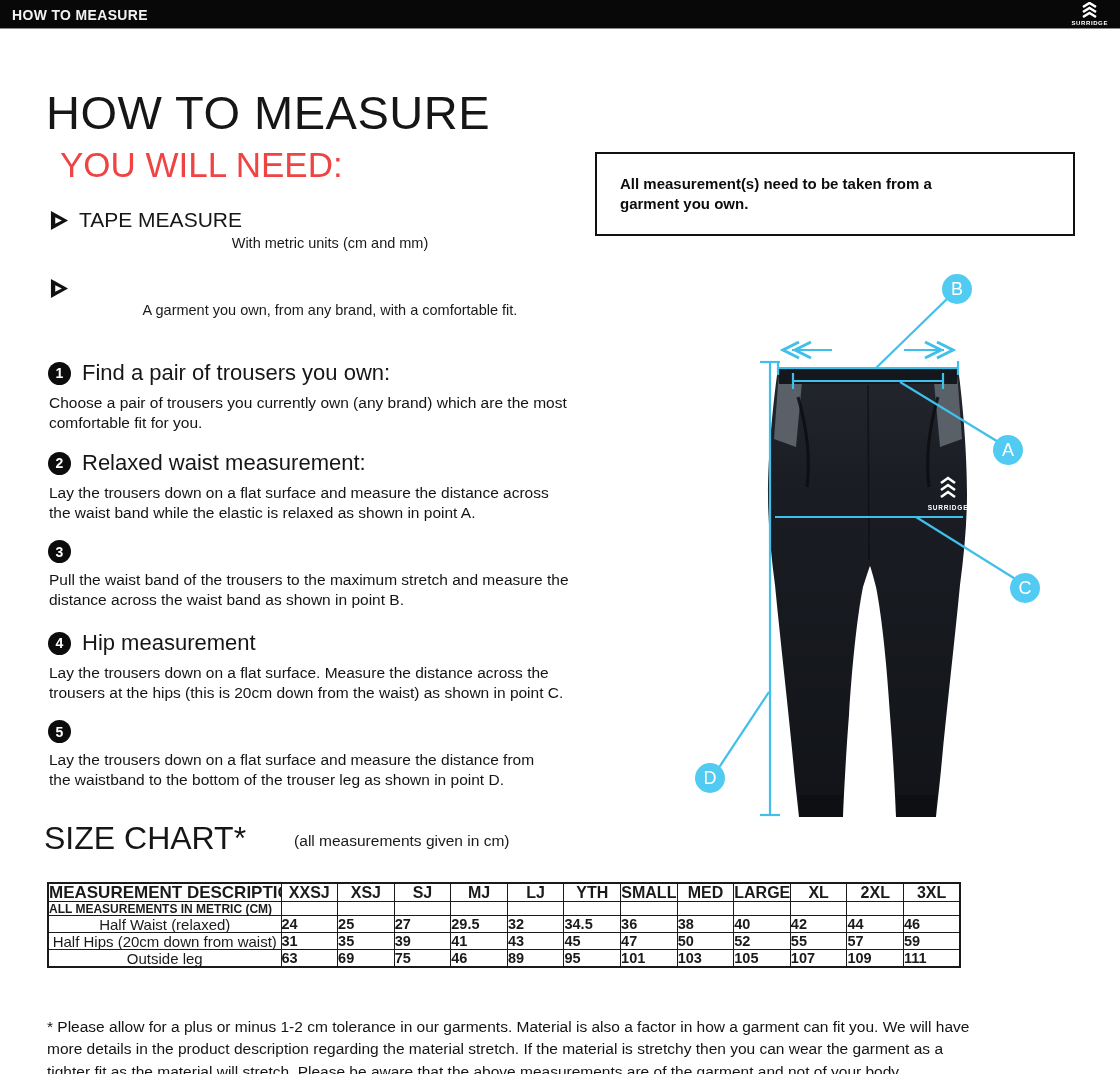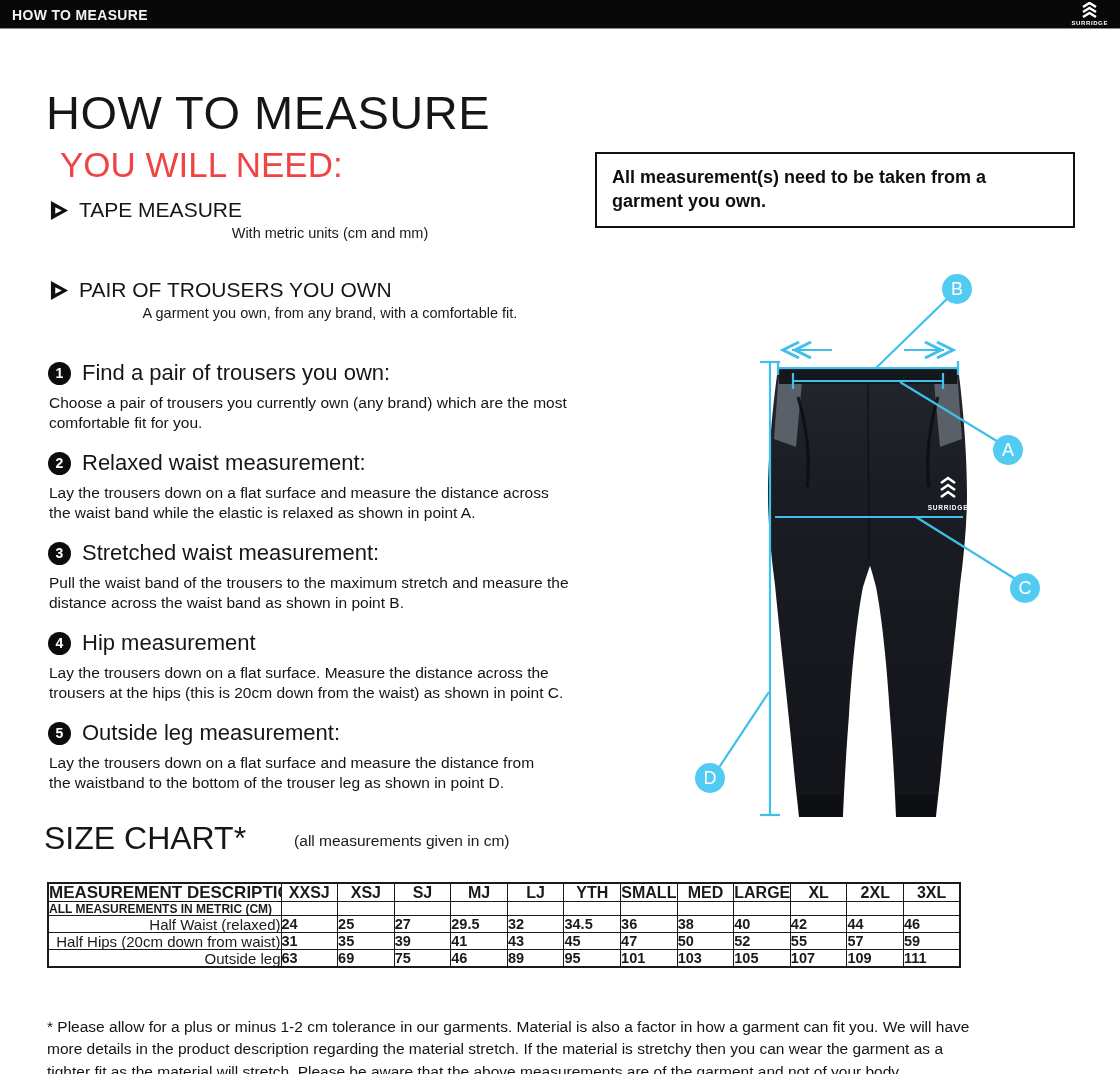--- a/index.html
+++ b/index.html
@@ -23,35 +23,35 @@
   .tri{width:19px;height:21px;flex:0 0 auto;}
   .step{position:absolute;left:48px;width:570px;}
   .step-head{display:flex;align-items:center;gap:11px;}
   .step-num{width:23px;height:23px;border-radius:50%;background:#0c0c0c;color:#fff;font-size:14px;
             font-weight:bold;display:flex;align-items:center;justify-content:center;flex:0 0 auto;}
   .step-title{font-size:22px;color:#161616;white-space:nowrap;}
   .step-body{font-size:15.5px;line-height:1.32;margin:7px 0 0 1px;white-space:pre-line;color:#141414;}
   
   .note-box{position:absolute;left:595px;top:152px;width:480px;box-sizing:border-box;
             border:2.5px solid #111;padding:12px 15px;}
-  .note-text{font-size:18px;font-weight:bold;line-height:1.32;margin:0;white-space:pre-line;color:#0d0d0d;}
+  .note-text{font-size:15px;font-weight:bold;line-height:1.32;margin:8px;white-space:pre-line;color:#0d0d0d;}
   
   .diagram{position:absolute;left:680px;top:255px;width:420px;height:610px;}
   
   .sc-head{position:absolute;left:44px;top:822px;display:flex;align-items:flex-end;gap:48px;}
   .sc-title{font-size:32px;font-weight:500;color:#161616;line-height:1;white-space:nowrap;}
   .sc-sub{font-size:15.5px;color:#1a1a1a;padding-bottom:4px;white-space:nowrap;}
   table.size{position:absolute;left:47px;top:882px;width:912px;border-collapse:collapse;
              table-layout:fixed;border:2px solid #1a1a1a;}
   table.size th,table.size td{border:1.5px solid #1a1a1a;padding:0;line-height:1;overflow:hidden;white-space:nowrap;}
   th.desc{font-size:17px;text-align:left;padding:5px 4px 5px 6px;}
   th.size-col{font-size:16px;text-align:center;padding:5px 0;}
   td.metric{font-size:12px;font-weight:bold;text-align:left;padding:2px 0 2px 6px;height:13px;}
   td.blank{height:13px;}
-  td.rlabel{font-size:15px;text-align:right;padding:2px 0 2px 6px;height:16px;font-weight:400;}
+  td.rlabel{font-size:15px;text-align:center;padding:2px 0 2px 6px;height:16px;font-weight:400;}
   td.val{font-size:14.5px;font-weight:bold;text-align:left;height:16px;}
   
   .footnote{position:absolute;left:47px;top:1016px;width:1050px;font-size:15.5px;line-height:1.45;
             margin:0;white-space:pre-line;color:#141414;}
 </style>
 </head>
 <body>
 
 <div class="page">
 
@@ -64,37 +64,36 @@
         <polyline points="1,15 7.5,11 14,15" fill="none" stroke="#fff" stroke-width="2.6"></polyline>
       </svg>
       <span class="brand-text">SURRIDGE</span>
     </div>
   </header>
 
   <h1 class="h1">HOW TO MEASURE</h1>
   <div class="ywn">YOU WILL NEED:</div>
 
   <div id="needs">
-      <div class="need" style="top: 198px;">
+      <div class="need" style="top: 208px;">
         <div class="need-head">
           <svg class="tri" viewBox="0 0 20 22">
             <polygon points="1,1 19,11 1,21" fill="#111"></polygon>
             <polygon points="5.5,7.5 12.5,11 5.5,14.5" fill="#fff"></polygon>
           </svg>
           <span class="need-label">TAPE MEASURE</span>
         </div>
         <p class="need-desc">With metric units (cm and mm)</p>
       </div>
       <div class="need" style="top: 278px;">
         <div class="need-head">
           <svg class="tri" viewBox="0 0 20 22">
             <polygon points="1,1 19,11 1,21" fill="#111"></polygon>
             <polygon points="5.5,7.5 12.5,11 5.5,14.5" fill="#fff"></polygon>
           </svg>
-          <span class="need-label">PAIR OF TROUSERS YOU OWN</span>
         </div>
         <p class="need-desc">A garment you own, from any brand, with a comfortable fit.</p>
       </div>
     </div>
   <div id="steps">
       <div class="step" style="top: 360px;">
         <div class="step-head">
           <span class="step-num">1</span>
           <span class="step-title">Find a pair of trousers you own:</span>
         </div>
@@ -105,37 +104,35 @@
         <div class="step-head">
           <span class="step-num">2</span>
           <span class="step-title">Relaxed waist measurement:</span>
         </div>
         <p class="step-body">Lay the trousers down on a flat surface and measure the distance across
 the waist band while the elastic is relaxed as shown in point A.</p>
       </div>
       <div class="step" style="top: 540px;">
         <div class="step-head">
           <span class="step-num">3</span>
-          <span class="step-title">Stretched waist measurement:</span>
         </div>
         <p class="step-body">Pull the waist band of the trousers to the maximum stretch and measure the
 distance across the waist band as shown in point B.</p>
       </div>
       <div class="step" style="top: 630px;">
         <div class="step-head">
           <span class="step-num">4</span>
           <span class="step-title">Hip measurement</span>
         </div>
         <p class="step-body">Lay the trousers down on a flat surface. Measure the distance across the
 trousers at the hips (this is 20cm down from the waist)  as shown in point C.</p>
       </div>
       <div class="step" style="top: 720px;">
         <div class="step-head">
           <span class="step-num">5</span>
-          <span class="step-title">Outside leg measurement:</span>
         </div>
         <p class="step-body">Lay the trousers down on a flat surface and measure the distance from
 the waistband to the bottom of the trouser  leg as shown in point D.</p>
       </div>
     </div>
 
   <div class="note-box">
     <p class="note-text">All measurement(s) need to be taken from a
 garment you own.</p>
   </div>

